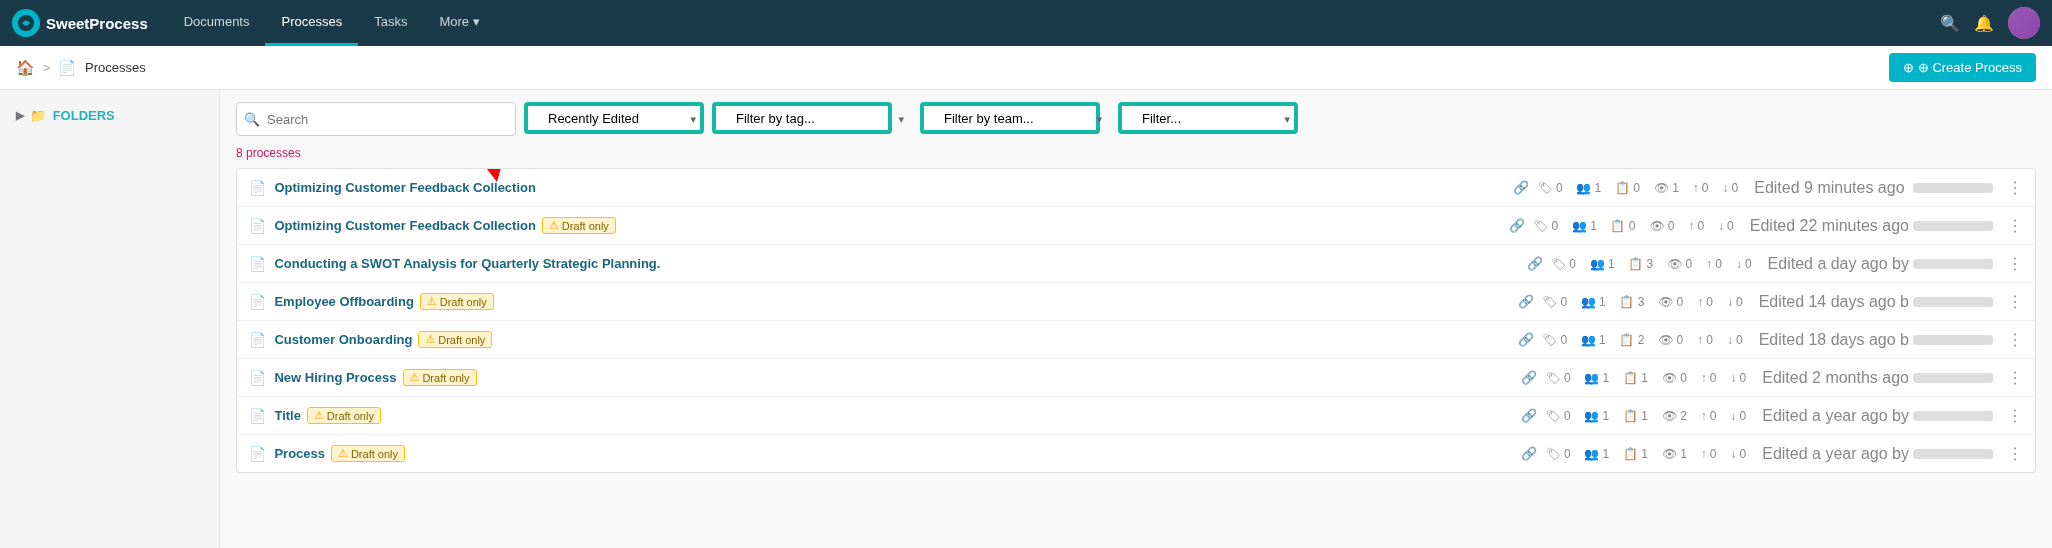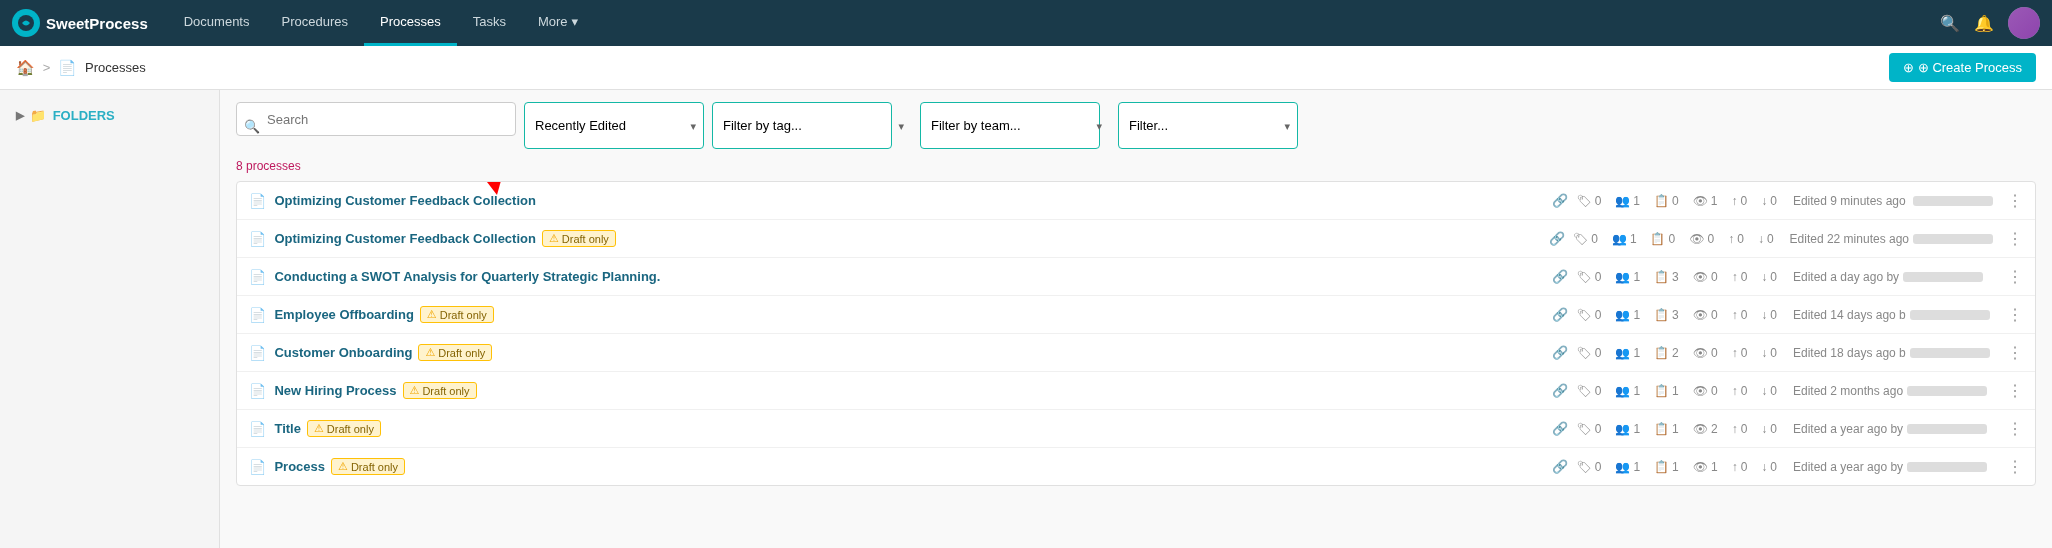--- a/index.html
+++ b/index.html
@@ -144,23 +144,23 @@
       border-radius: 4px;
       font-size: 13px;
       background: #fff;
       outline: none;
     }
     .search-icon-wrap {
       position: absolute; left: 8px; top: 50%; transform: translateY(-50%);
       color: #999; font-size: 13px;
     }
     .filter-select {
-      height: 47px;
-      padding: 0 28px 0 10px;
-      border: 1px solid #14b8a6;
+      height: 32px;
+      padding: 0 28px 0 20px;
+      border: 4px solid #14b8a6;
       border-radius: 4px;
       font-size: 13px;
       background: #fff;
       cursor: pointer;
       appearance: none;
       outline: none;
       min-width: 180px;
     }
     .filter-select-wrap {
       position: relative;
@@ -227,21 +227,21 @@
       margin-left: auto;
       flex-shrink: 0;
     }
     .stat-group {
       display: flex; align-items: center; gap: 3px;
       color: #888; font-size: 12px;
     }
     .link-icon { font-size: 13px; color: #999; cursor: pointer; }
 
     .edit-time {
-      font-size: 12px;
+      font-size: 16px;
       color: #888;
       white-space: nowrap;
       margin-left: 8px;
       flex-shrink: 0;
       min-width: 200px;
     }
     .edit-time-blur {
       display: inline-block;
       width: 80px;
       height: 10px;
@@ -276,21 +276,20 @@
         <circle cx="9" cy="9" r="8" fill="#1a3a4a"></circle>
         <path d="M5 9 Q9 4 13 9 Q9 14 5 9Z" fill="#00b4c8"></path>
       </svg>
     </div>
     <span class="brand-name">
       <span style="font-weight:700">Sweet</span><span style="font-weight:700">Process</span>
     </span>
   </div>
   <div class="nav-links">
     <a class="nav-link">Documents</a>
-    <a class="nav-link">Procedures</a>
     <a class="nav-link active">Processes</a>
     <a class="nav-link">Tasks</a>
     <a class="nav-link nav-link-more">
       <span>More</span>
       <span>▾</span>
     </a>
   </div>
   <div class="nav-right">
     <span class="nav-icon">🔍</span>
     <span class="nav-icon">🔔</span>

